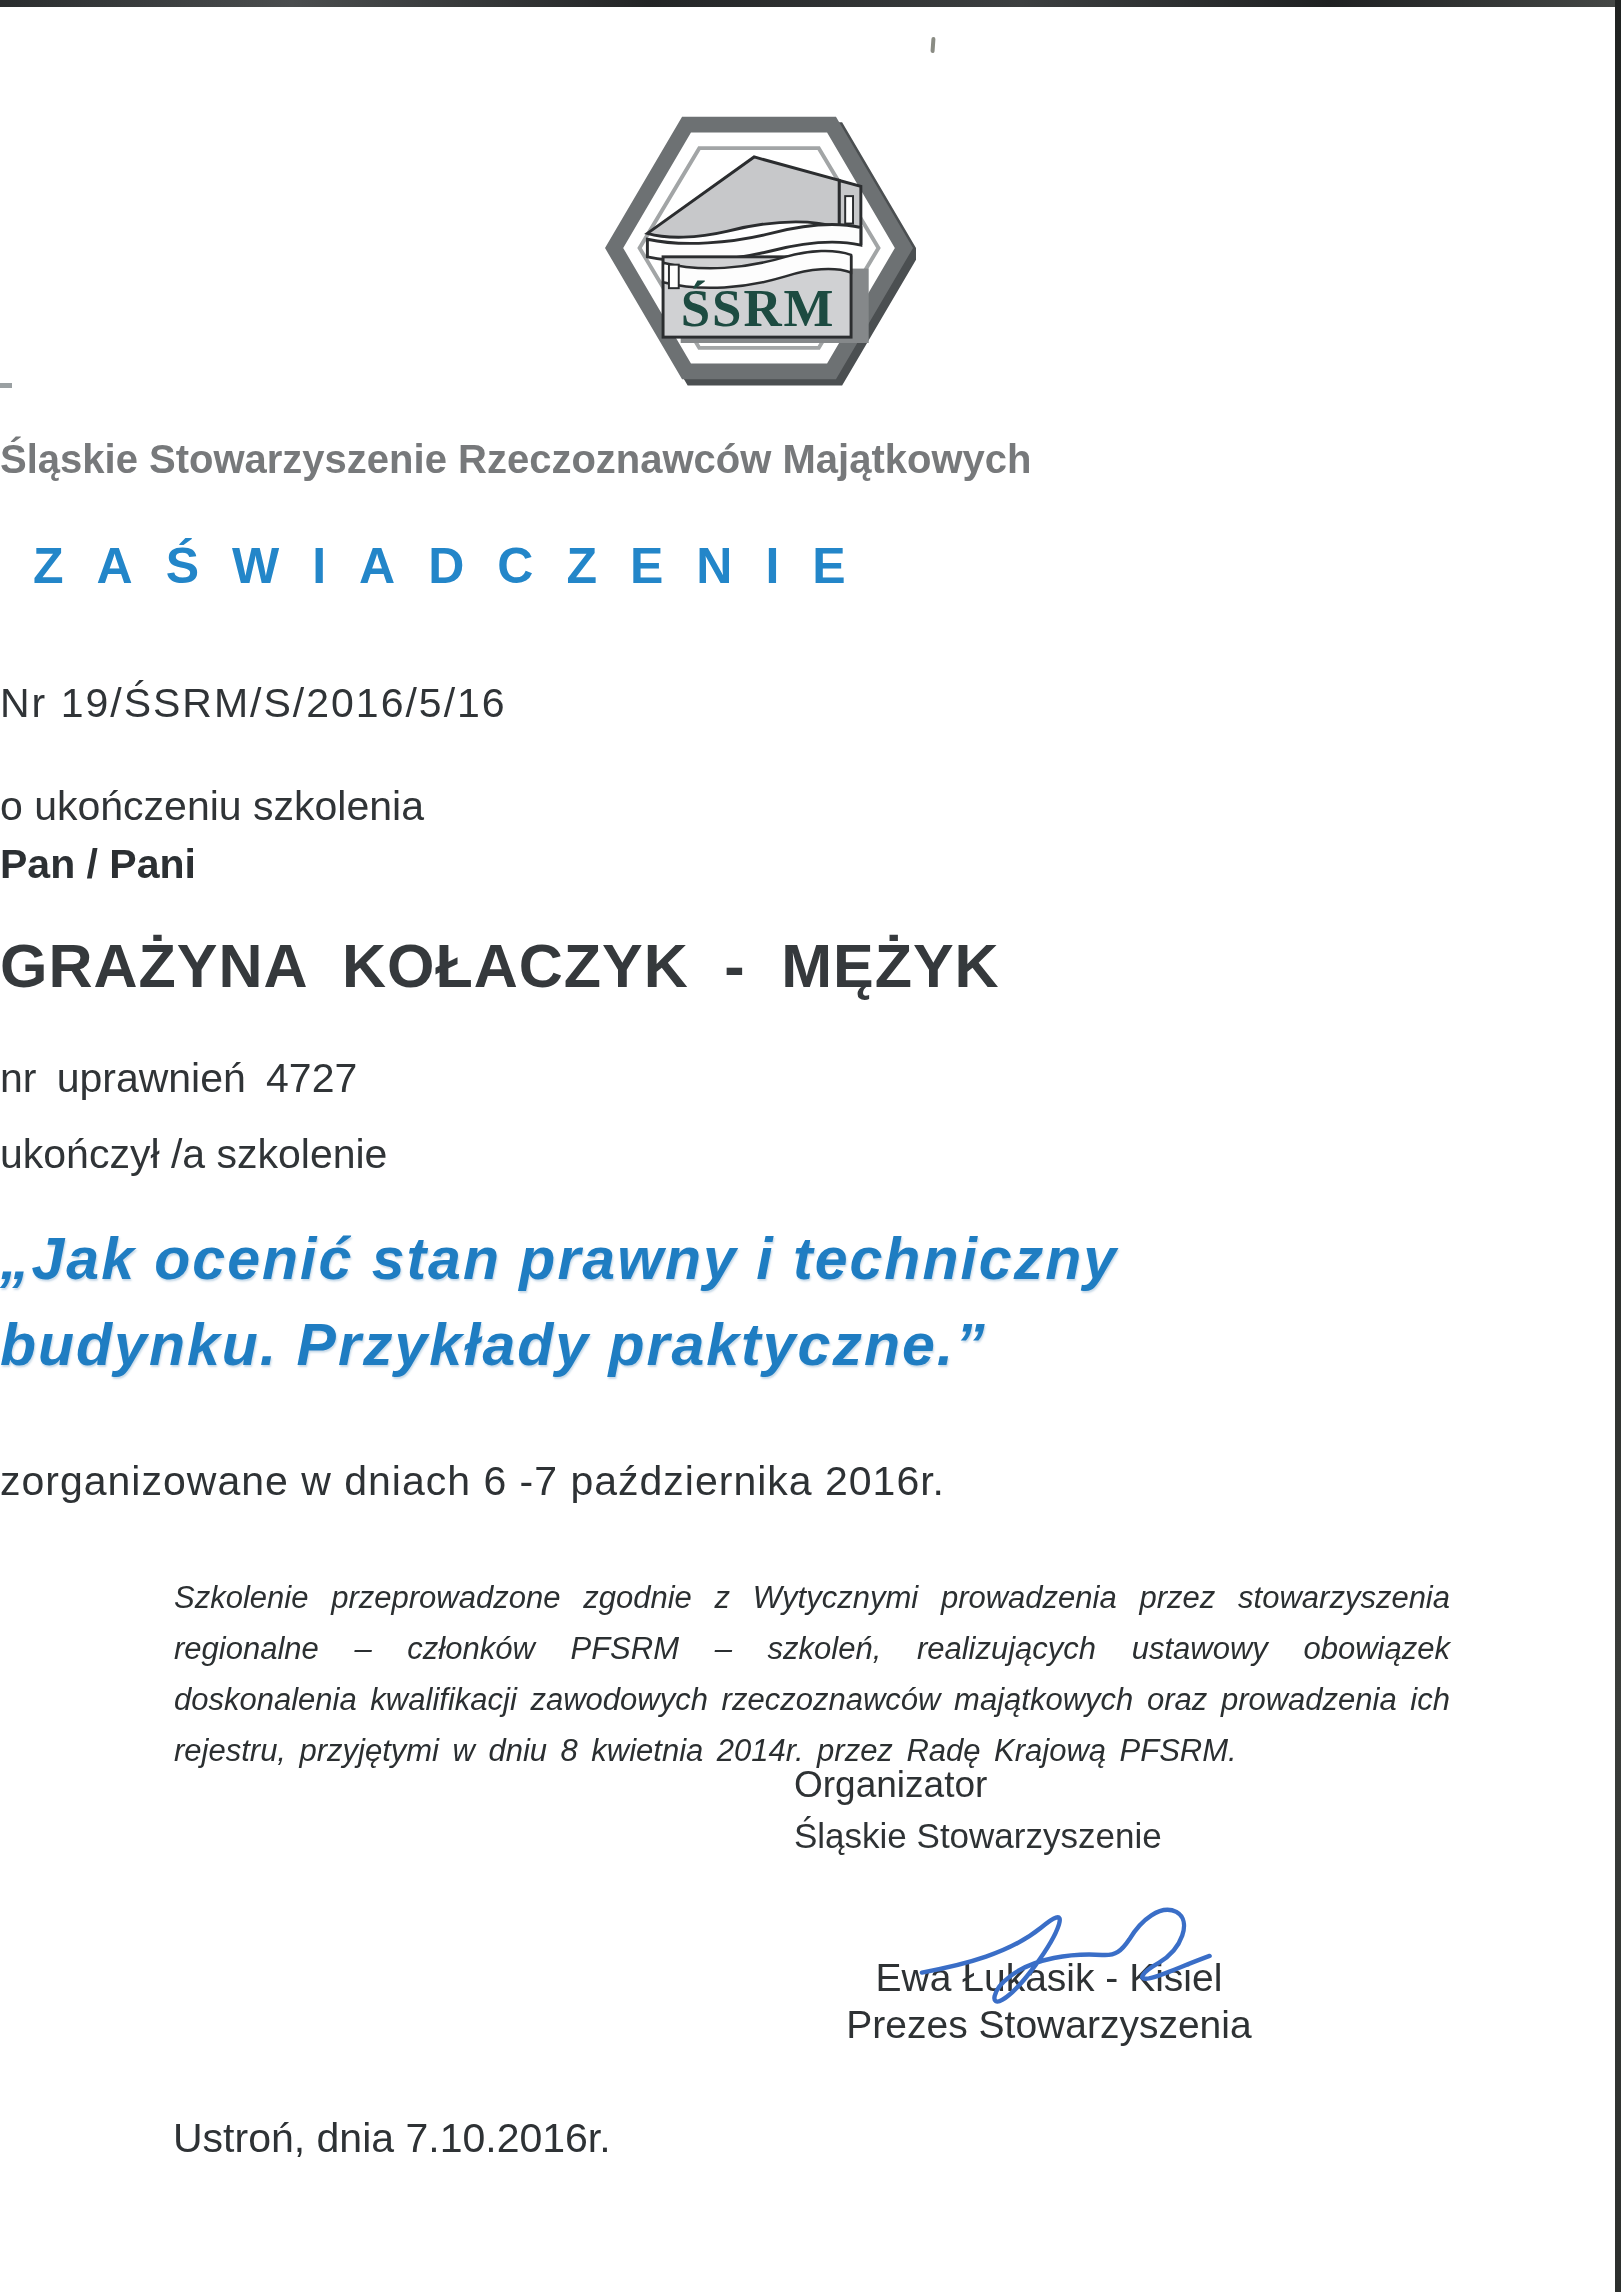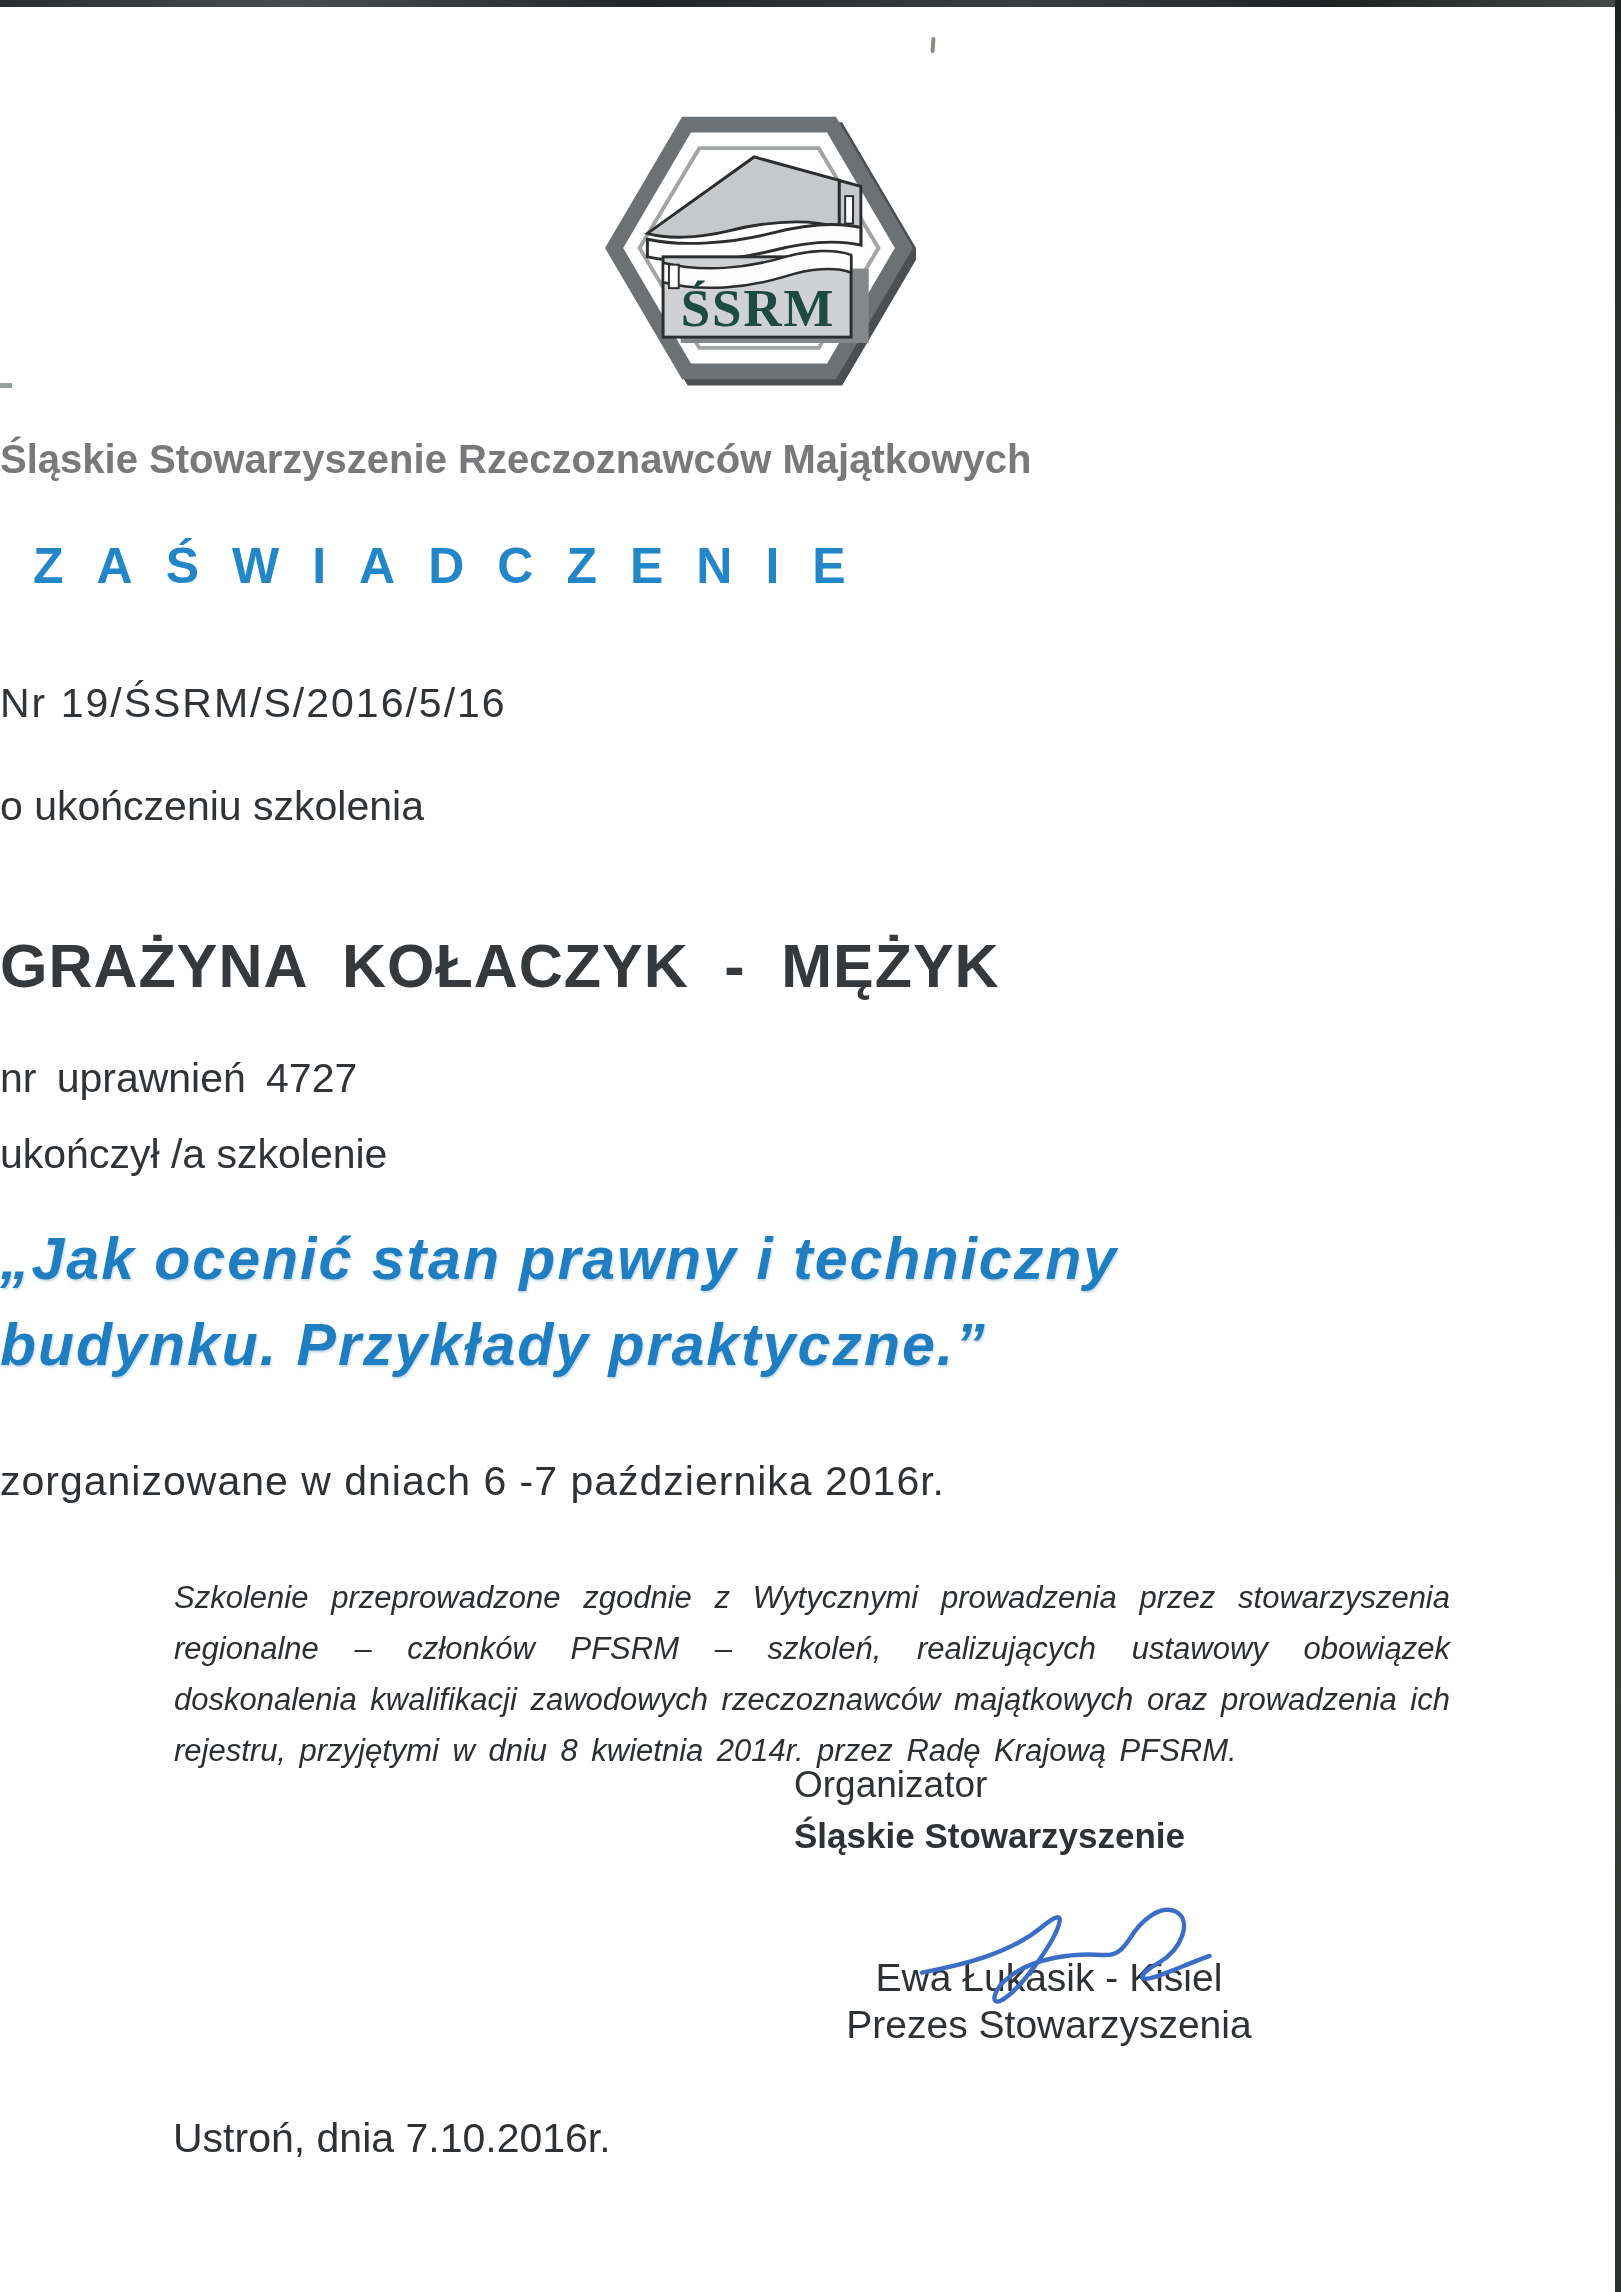--- a/index.html
+++ b/index.html
@@ -45,21 +45,21 @@
   .course-line1{top:1225px;}
   .course-line2{top:1311px;}
   .organized-line{top:1458px;font-size:41px;color:#2e3235;letter-spacing:1px;}
   .legal-note{
     position:absolute;left:174px;top:1572px;width:1276px;
     font-size:31px;font-style:italic;line-height:51px;
     text-align:justify;color:#2b2f31;word-spacing:4.9px;
   }
   .organizer-block{position:absolute;left:794px;top:1764px;width:510px;text-align:left;color:#2e3234;}
   .organizer-label{font-size:37px;margin-bottom:9.8px;}
-  .organizer-line{font-size:35px;margin-bottom:5.9px;font-weight:bold;}
+  .organizer-line{font-size:35px;margin-bottom:5.9px;}
   .signature{position:absolute;left:916px;top:1894px;width:323px;height:120px;z-index:3;}
   .signer-name{position:absolute;left:794px;top:1956px;width:510px;text-align:center;font-size:39px;color:#2e3234;z-index:2;}
   .signer-title{position:absolute;left:794px;top:2003px;width:510px;text-align:center;font-size:39px;color:#2e3234;}
   .place-date{position:absolute;left:173px;top:2115px;font-size:41px;color:#2e3235;}
 </style>
 </head>
 <body>
 
 <div class="page">
 
@@ -93,20 +93,21 @@
 
       <text x="157" y="223" text-anchor="middle" font-family="Liberation Serif, serif" font-weight="bold" font-size="54" letter-spacing="2" fill="#1d4b41">ŚSRM</text>
     </svg>
   </div>
 
   <div class="center org-name">Śląskie Stowarzyszenie Rzeczoznawców Majątkowych</div>
   <div class="center cert-title">ZAŚWIADCZENIE</div>
 
   <div class="center cert-number">Nr 19/ŚSRM/S/2016/5/16</div>
   <div class="center cert-intro">o ukończeniu szkolenia</div>
+  <div class="center salutation">Pan / Pani</div>
   <div class="center recipient">GRAŻYNA KOŁACZYK - MĘŻYK</div>
   <div class="center license-line">nr uprawnień 4727</div>
   <div class="center completed-line">ukończył /a szkolenie</div>
   <div class="center course-line course-line1">„Jak ocenić stan prawny i techniczny</div>
   <div class="center course-line course-line2">budynku. Przykłady praktyczne.”</div>
   <div class="center organized-line">zorganizowane w dniach 6 -7 października 2016r.</div>
   <div class="legal-note">Szkolenie przeprowadzone zgodnie z Wytycznymi prowadzenia przez stowarzyszenia regionalne – członków PFSRM – szkoleń, realizujących ustawowy obowiązek doskonalenia kwalifikacji zawodowych rzeczoznawców majątkowych oraz prowadzenia ich rejestru, przyjętymi w dniu 8 kwietnia 2014r. przez Radę Krajową PFSRM.</div>
 
   <div class="organizer-block">
     <div class="organizer-label">Organizator</div>

